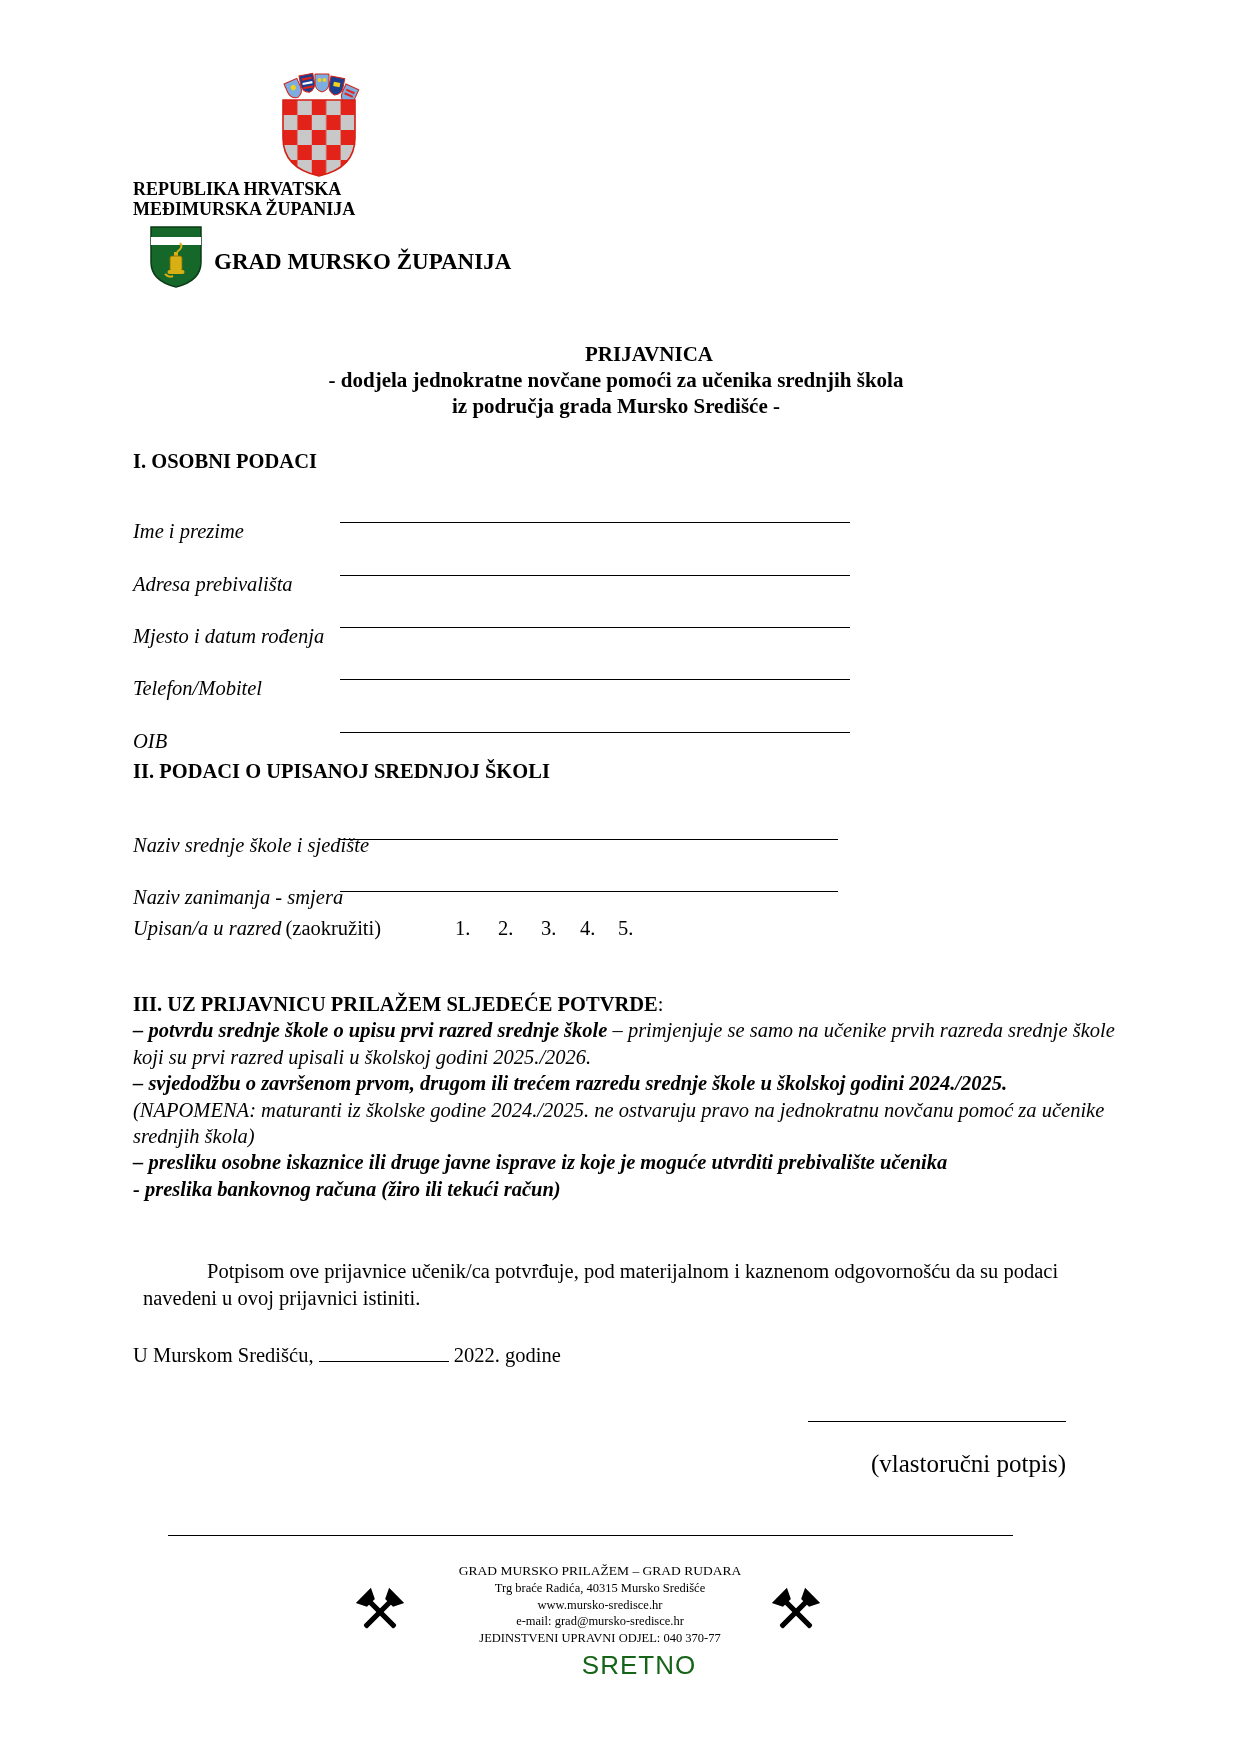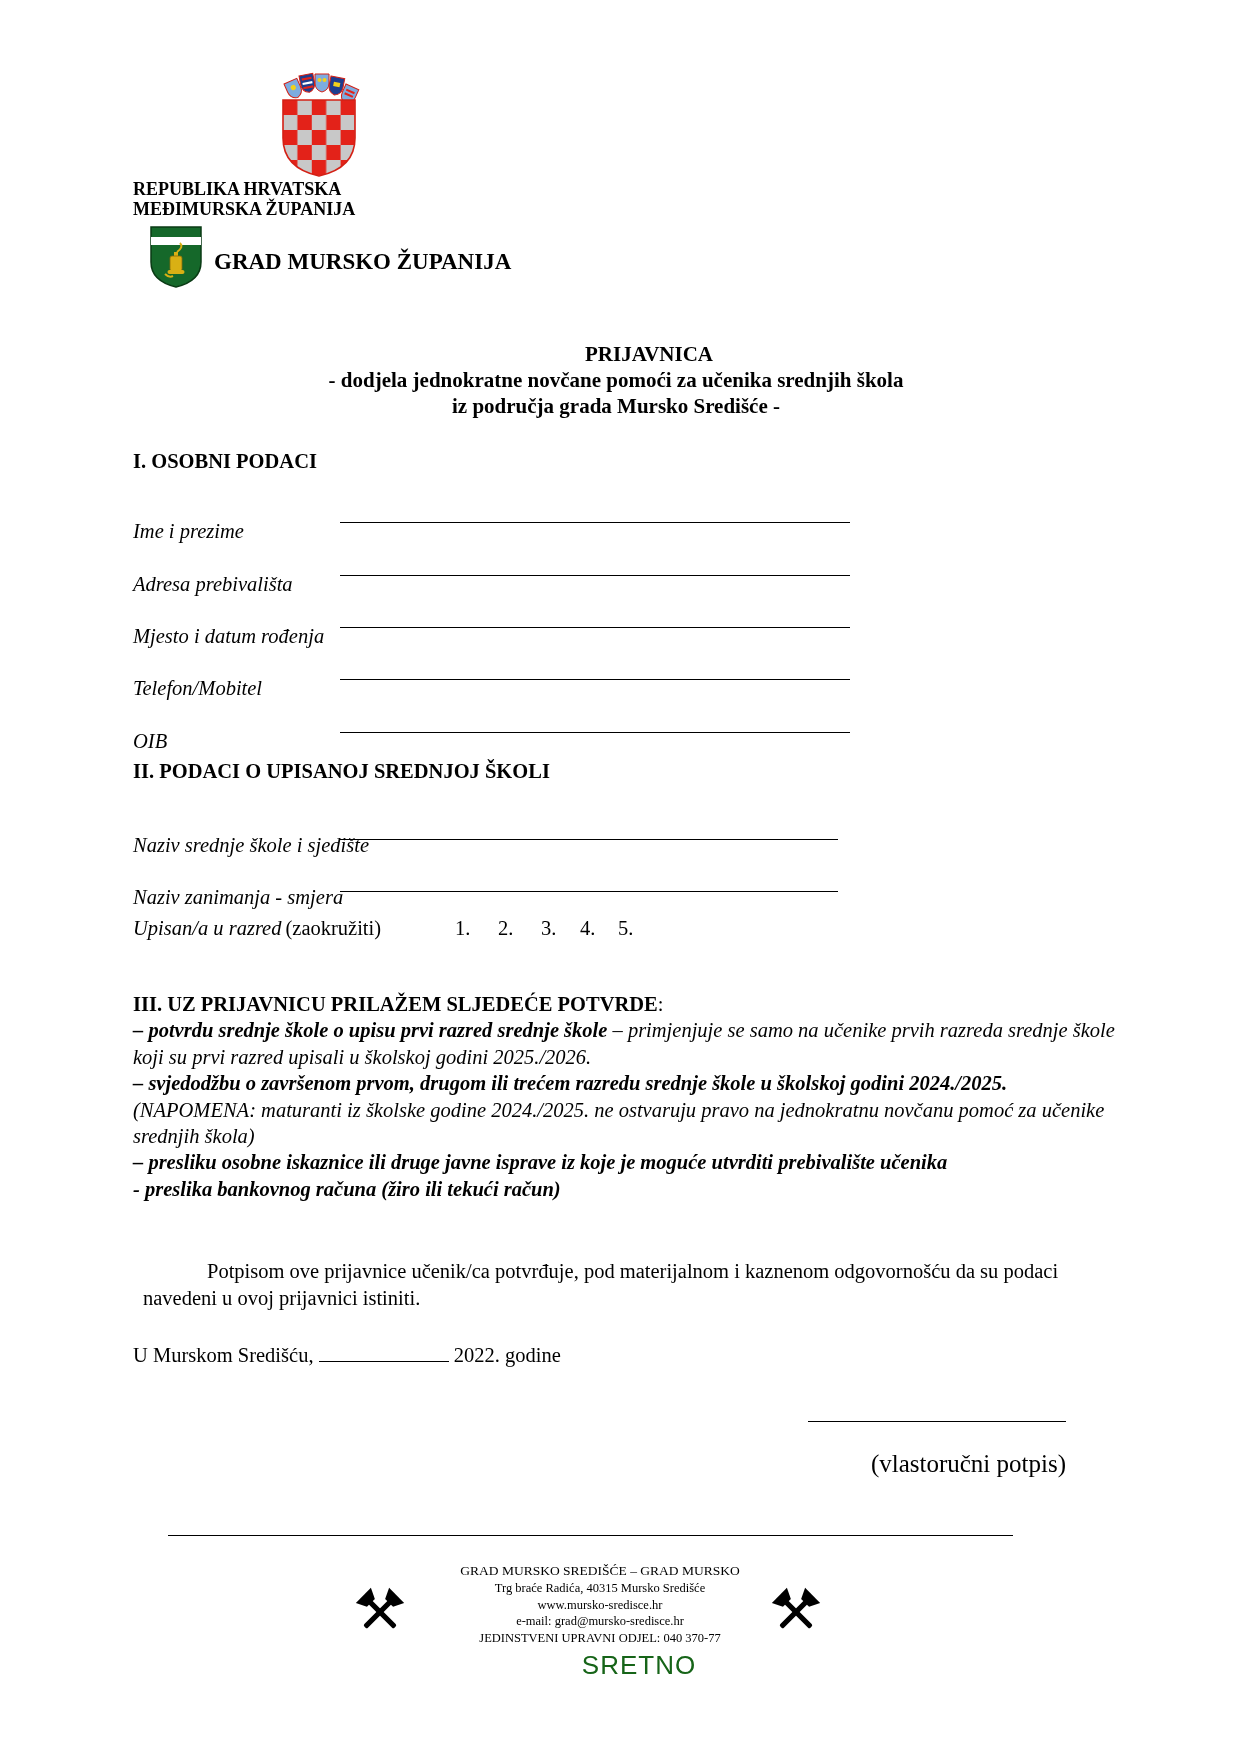--- a/index.html
+++ b/index.html
@@ -176,21 +176,21 @@
         </g>
         <g transform="rotate(-45 50 50)">
           <path d="M31,8 L69,8 L60,27 L40,27 Z"></path>
           <rect x="45.5" y="22" width="9" height="66" rx="3"></rect>
         </g>
       </g>
     </svg>
   </div>
 
   <div class="abs footer-block" style="left:170px;top:1562px;">
-    <div class="f1">GRAD MURSKO SREDIŠĆE – GRAD MURSKO</div>
+    <div class="f1">GRAD MURSKO PRILAŽEM – GRAD RUDARA</div>
     <div class="f2">Trg braće Radića, 40315 Mursko Središće</div>
     <div class="f2">www.mursko-sredisce.hr</div>
     <div class="f2">e-mail: grad@mursko-sredisce.hr</div>
     <div class="f2">JEDINSTVENI UPRAVNI ODJEL:  040 370-77</div>
   </div>
 
   <div class="abs" style="left:768px;top:1584px;width:56px;height:56px;">
     <svg width="56" height="56" viewBox="0 0 100 100">
       <g fill="#000">
         <g transform="rotate(45 50 50)">

